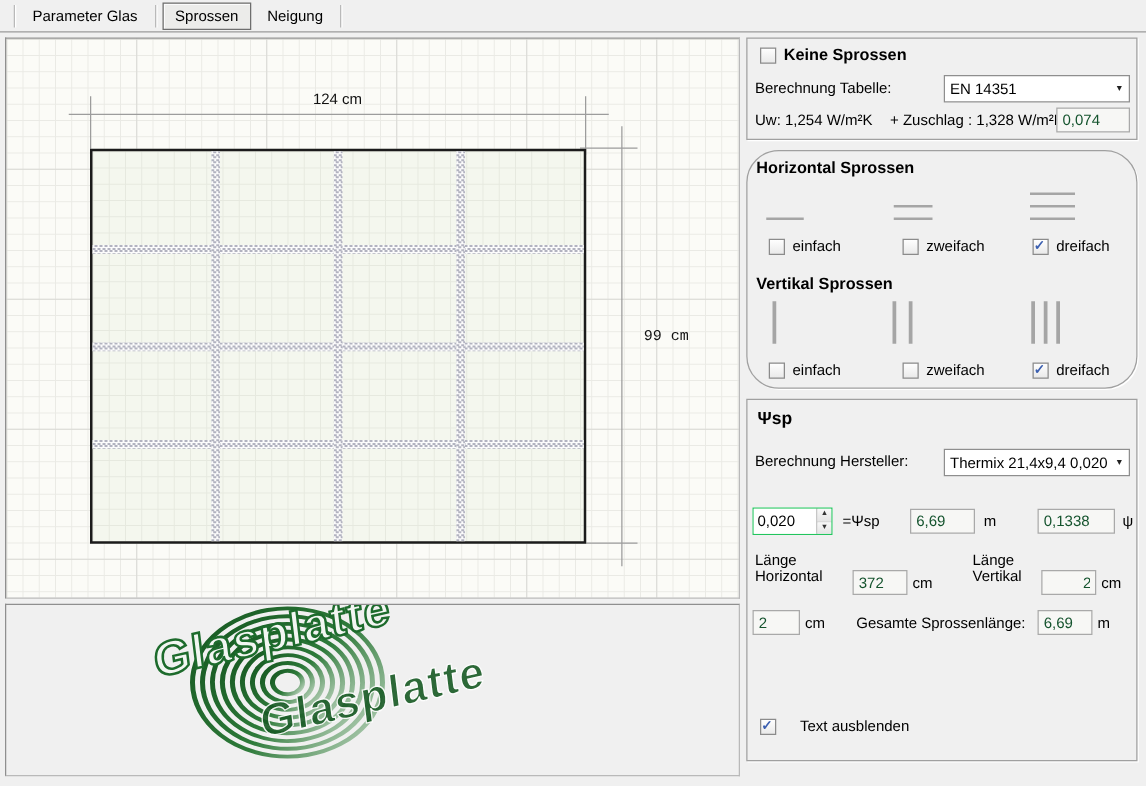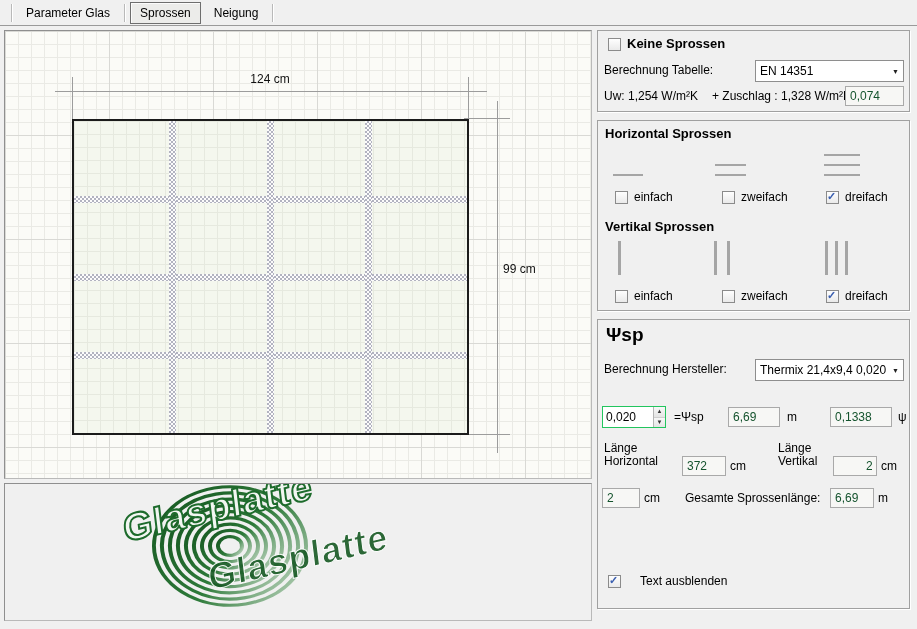--- a/index.html
+++ b/index.html
@@ -48,21 +48,21 @@
   .dimline { position:absolute; background:#9c9c9c; }
   .dimtext { position:absolute; font-size:12px; color:#111; }
 
   
   #logo-panel { left:4px; top:483px; width:588px; height:138px; background:#f0f0f0; }
 
   
   .group { position:absolute; left:597px; width:313px; background:#f0f0f0;
     border:1px solid #a0a0a0; box-shadow:1px 1px 0 #ffffff; }
   #grp-top  { top:30px;  height:82px;  }
-  #grp-spr  { top:120px; height:191px; }
+  #grp-spr  { top:120px; height:191px;border-radius:26px; }
   #grp-psp  { top:319px; height:290px; }
 
   .lbl { position:absolute; white-space:pre-line; line-height:13px; }
   .b   { font-weight:bold; font-size:13px; }
 
   
   .cb { position:absolute; width:13px; height:13px; border:1px solid #8b8b8b;
     background:linear-gradient(#fefefe,#eaeaea); }
   .cb .mark { position:absolute; left:0px; top:-2px; font-size:11px; font-weight:bold;
     color:#3b5fb0; display:none; }
@@ -116,21 +116,21 @@
   <div id="draw-panel" class="sunken">
 
     <div class="dimline" style="left:50px; top:60px; width:432px; height:1px;"></div>
     <div class="dimline" style="left:67px; top:46px; width:1px; height:47px;"></div>
     <div class="dimline" style="left:463px; top:46px; width:1px; height:47px;"></div>
     <div class="dimtext" style="left:180px; top:41px; width:170px; text-align:center;">124 cm</div>
 
     <div class="dimline" style="left:492px; top:70px; width:1px; height:352px;"></div>
     <div class="dimline" style="left:459px; top:87px; width:46px; height:1px;"></div>
     <div class="dimline" style="left:459px; top:403px; width:46px; height:1px;"></div>
-    <div class="dimtext" style="left:498px; top:231px;">99 cm</div>
+    <div class="dimtext" style="left:510px; top:231px;font-family:Liberation Mono, monospace;">99 cm</div>
 
     <div class="window-rect">
         <div class="muntin h" style="top: 75px;"></div>
         <div class="muntin h" style="top: 153px;"></div>
         <div class="muntin h" style="top: 231px;"></div>
         <div class="muntin v" style="left: 95px;"></div>
         <div class="muntin v" style="left: 193px;"></div>
         <div class="muntin v" style="left: 291px;"></div>
       </div>
   </div>
@@ -234,21 +234,21 @@
     <span class="lbl" style="left:36px; top:169px;">einfach</span>
     <span class="cb" style="left:124px; top:169px;"></span>
     <span class="lbl" style="left:143px; top:169px;">zweifach</span>
     <span class="cb checked" style="left:228px; top:169px;">
         <span class="mark">✓</span>
       </span>
     <span class="lbl" style="left:247px; top:169px;">dreifach</span>
   </div>
 
   <div id="grp-psp" class="group">
-    <span class="lbl b" style="left:8px; top:8px; font-size:19px;">Ψsp</span>
+    <span class="lbl b" style="left:8px; top:8px; font-size:14px;">Ψsp</span>
 
     <span class="lbl" style="left:6px; top:43px;">Berechnung Hersteller:</span>
     <div class="combo" style="left:157px; top:39px; width:149px;">
       <span class="val">Thermix 21,4x9,4   0,020</span>
       <span class="arrow">▼</span>
     </div>
 
     <div class="updown" style="left:4px; top:86px; width:64px;">
       <input value="0,020" style="">
       <div class="spin">

